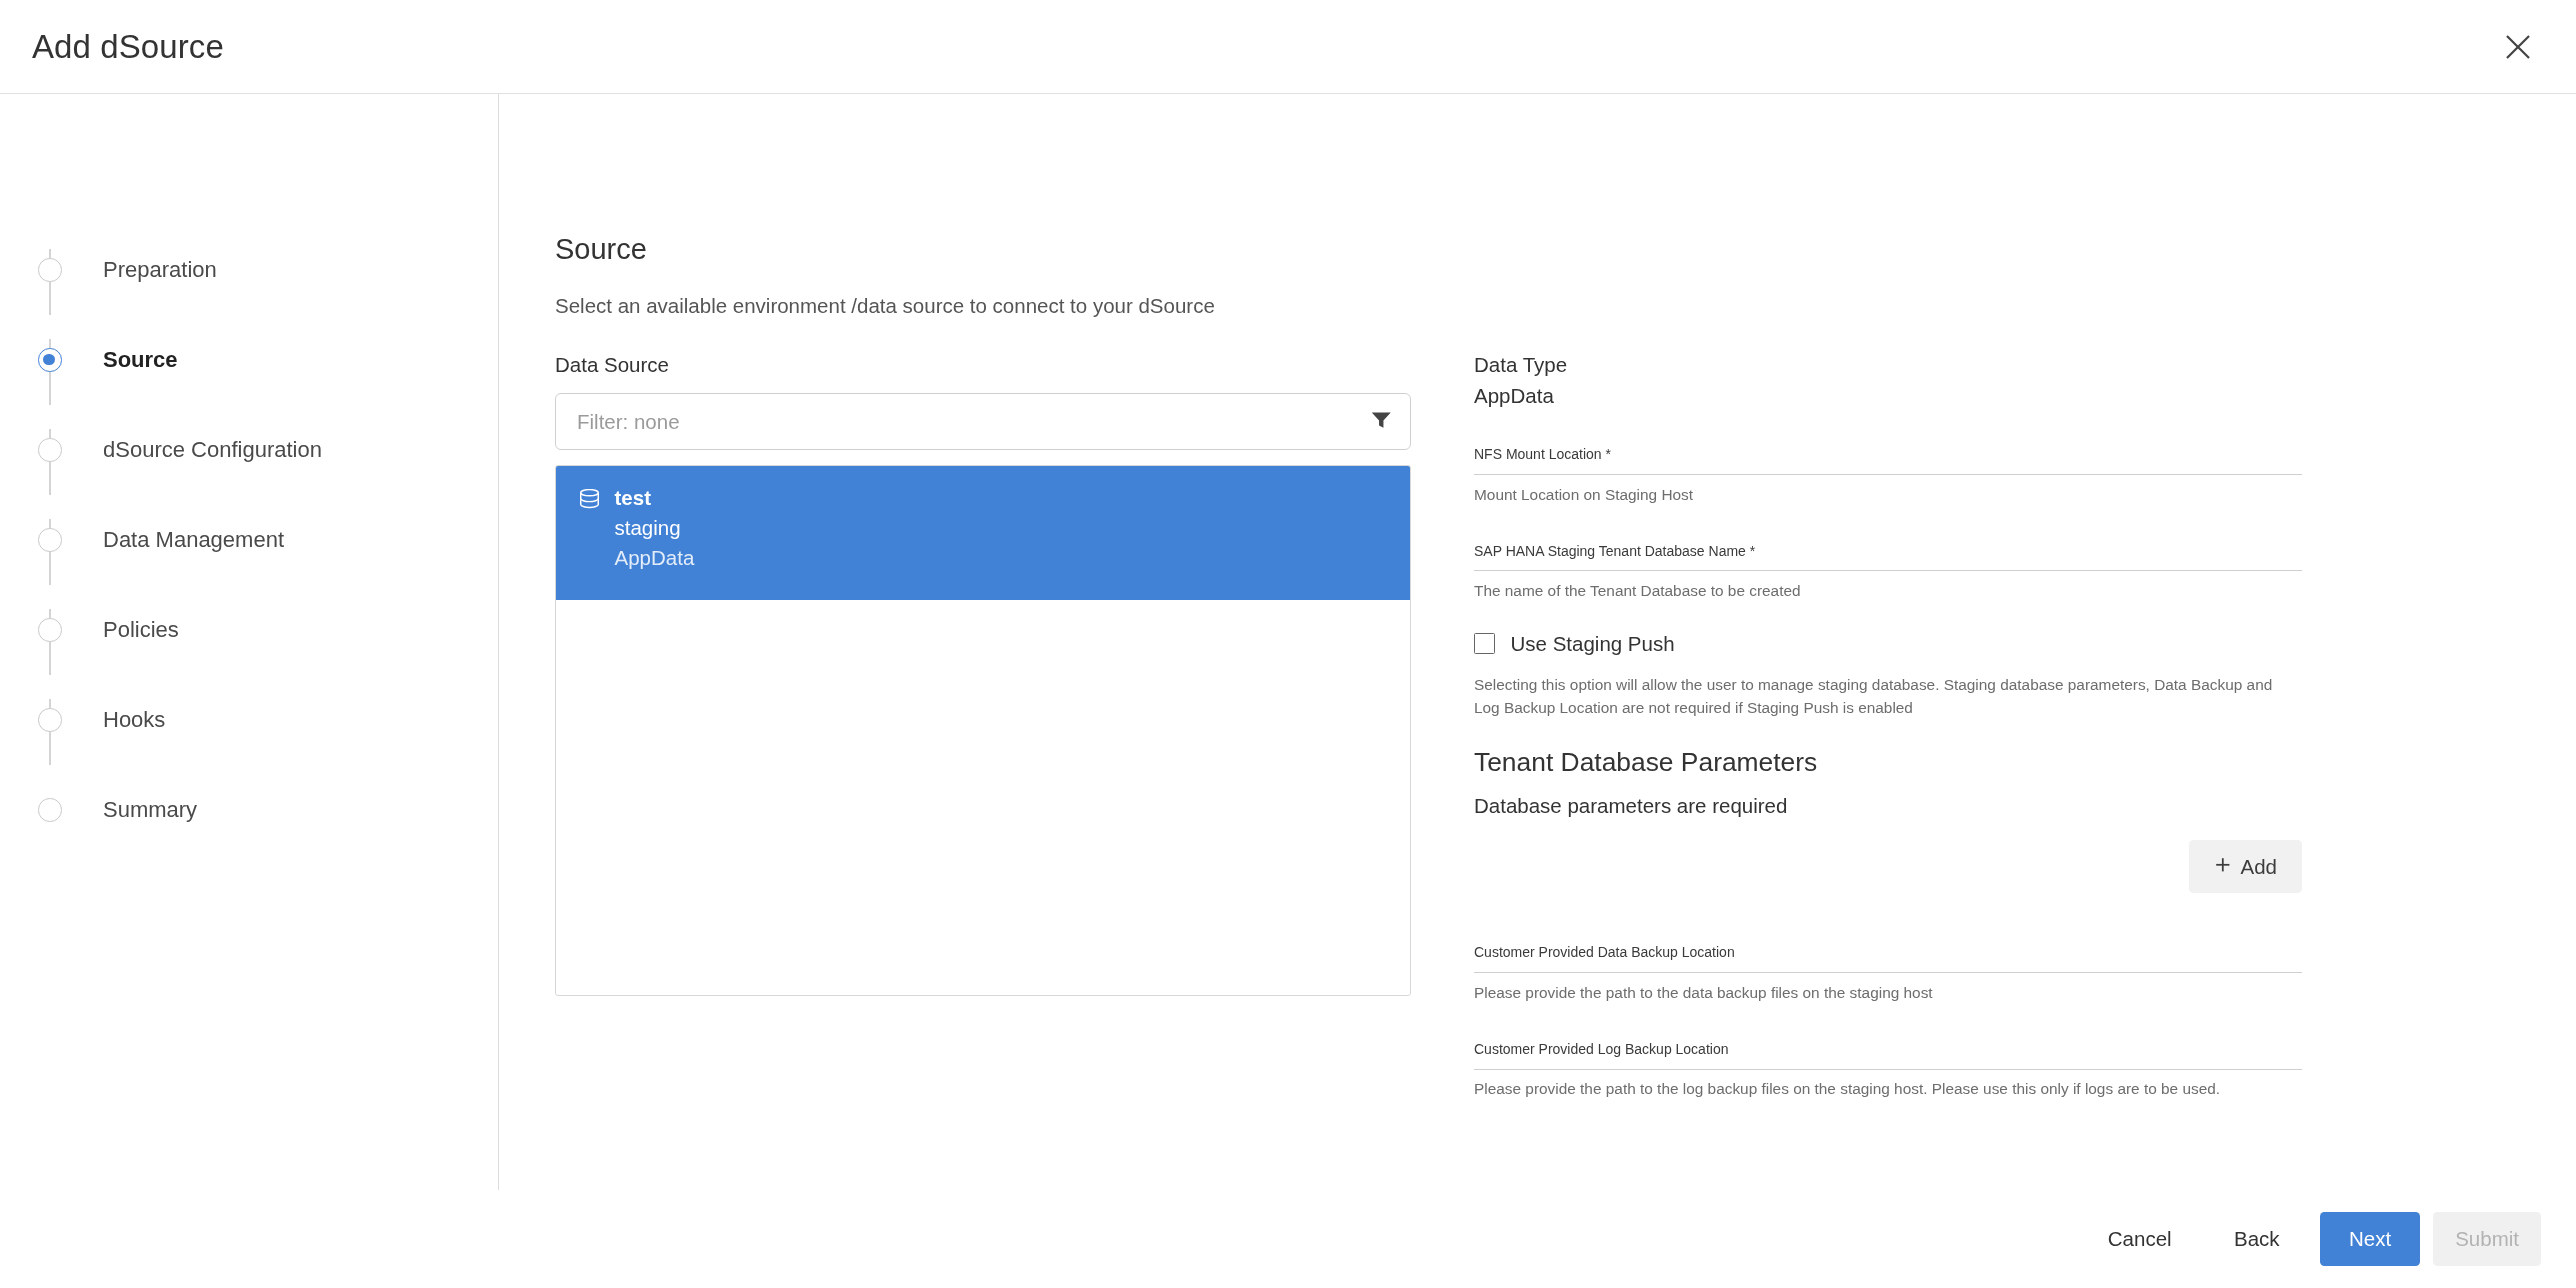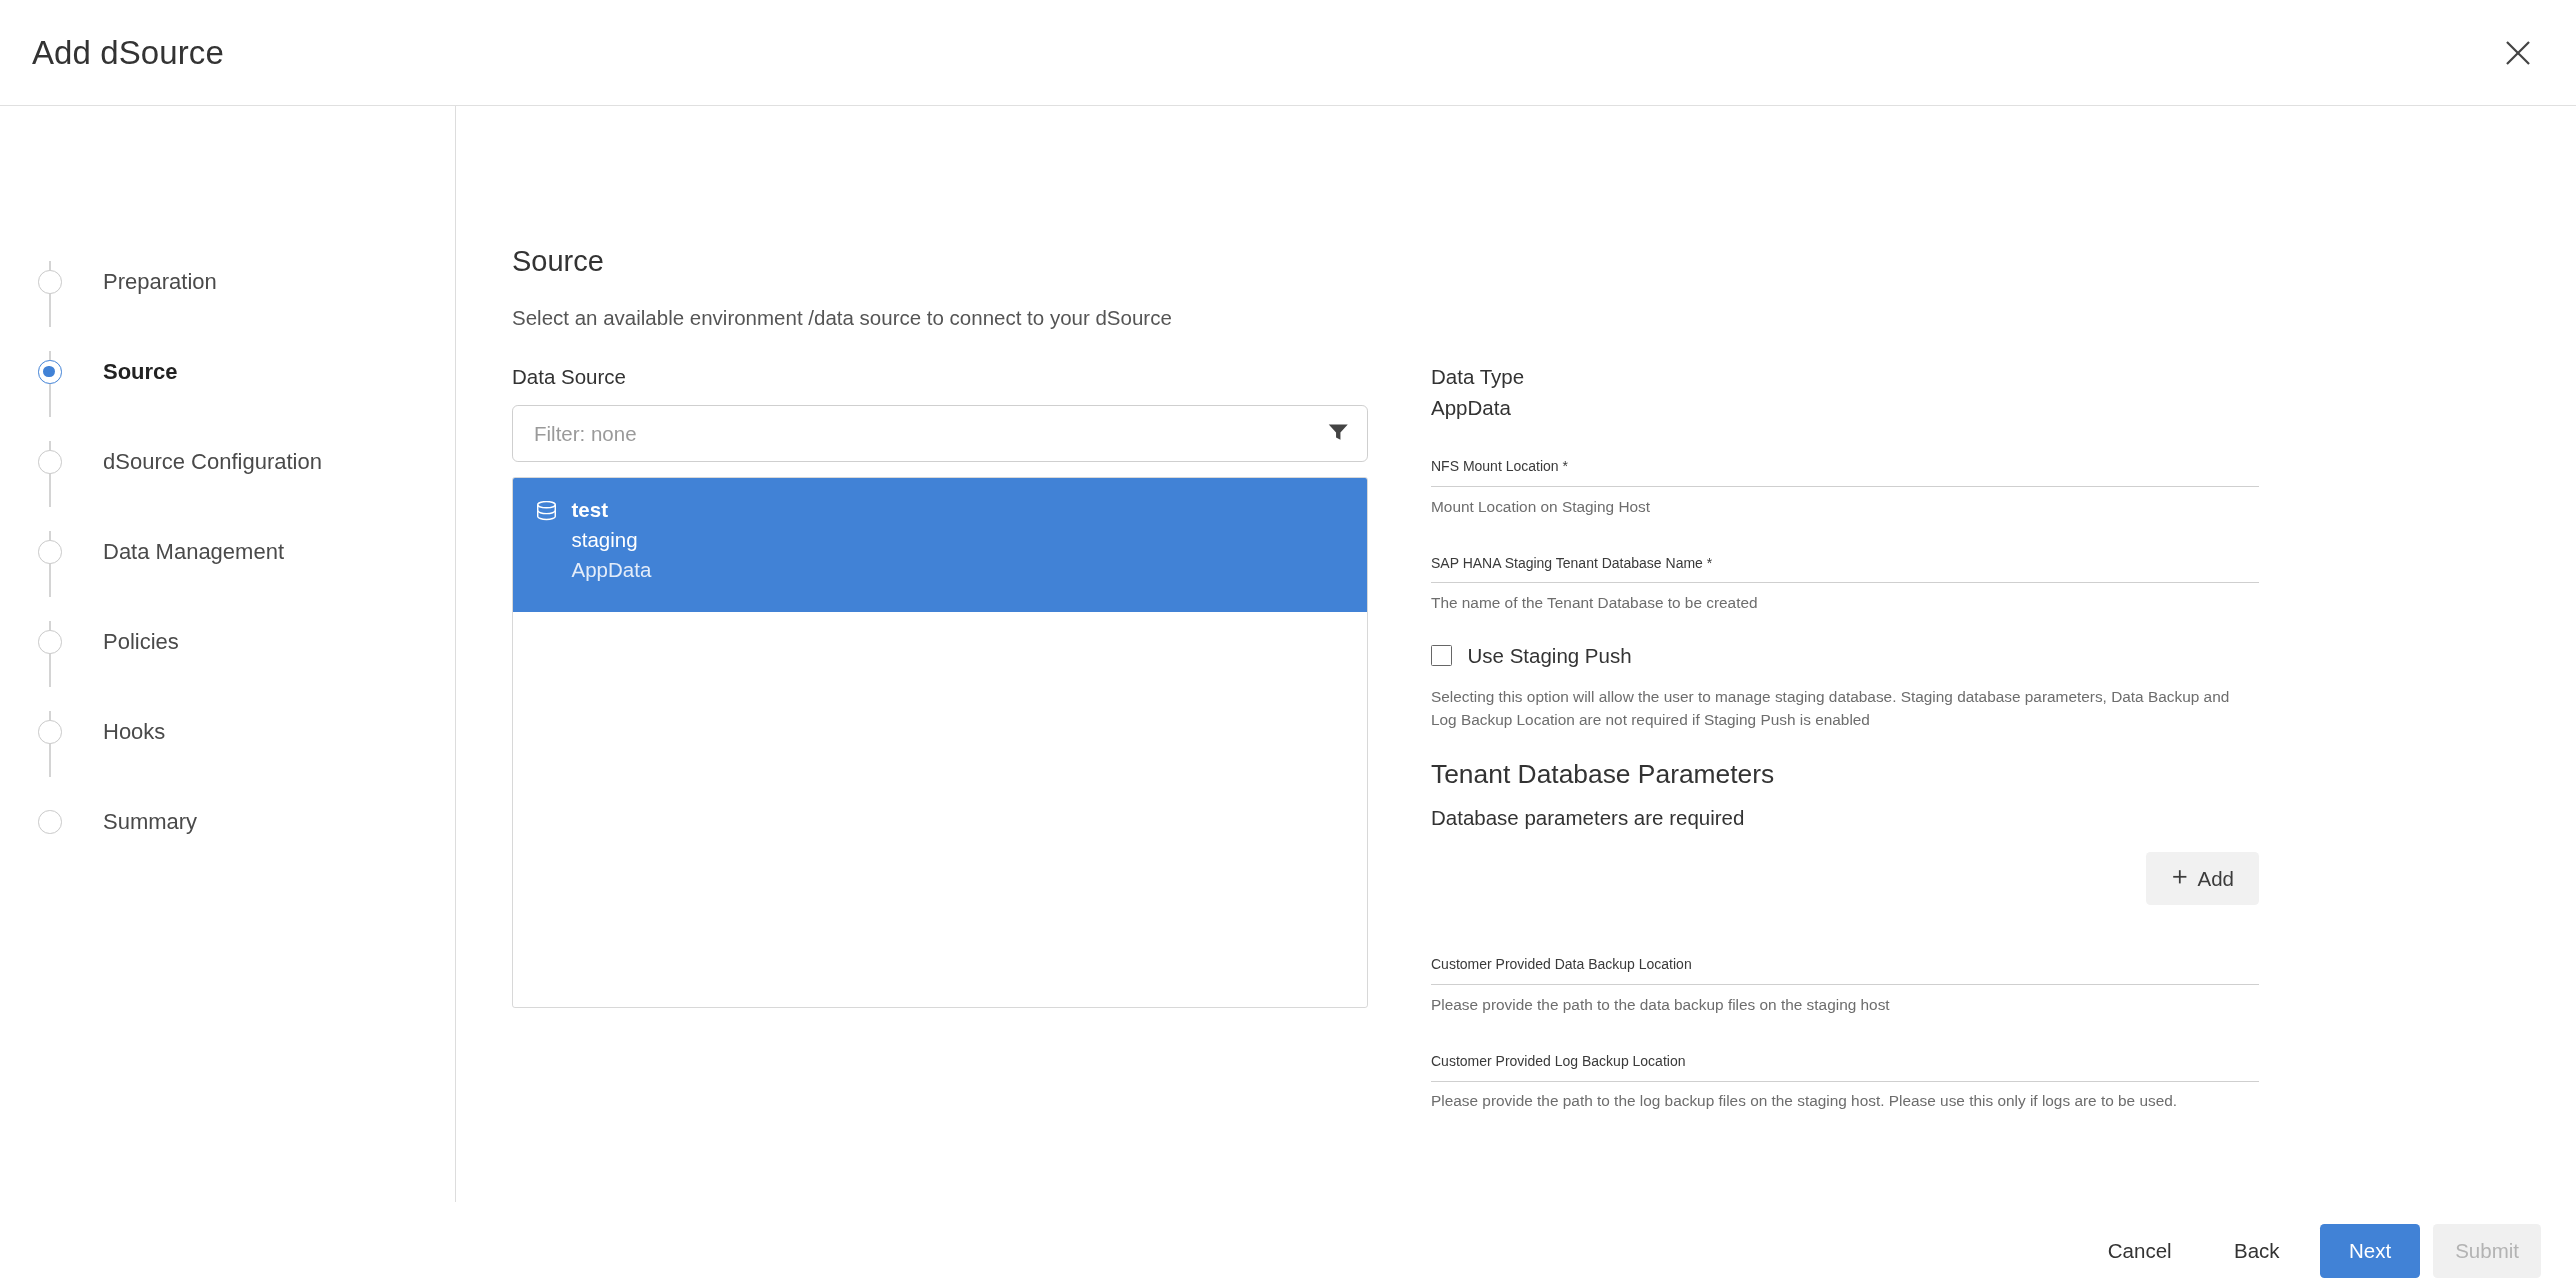--- a/index.html
+++ b/index.html
@@ -9,21 +9,21 @@
     width: 2576px;
     height: 1289px;
     background: #ffffff;
     font-family: "Liberation Sans", sans-serif;
     color: #333333;
     overflow: hidden;
   }
 
   
   .modal-header {
-    height: 106px;
+    height: 94px;
     border-bottom: 0.7px solid #e0e0e0;
     display: flex;
     align-items: center;
     justify-content: space-between;
     padding: 0 35px 0 32px;
   }
   .modal-title {
     font-size: 33px;
     font-weight: 400;
     color: #333;
@@ -39,21 +39,21 @@
     color: #444;
   }
   .close-btn svg { display: block; }
 
   
   .modal-body {
     display: flex;
     height: 1096px;
   }
   .sidebar {
-    width: 456px;
+    width: 499px;
     border-right: 0.7px solid #dddddd;
     padding: 131px 0 0 0;
     position: relative;
   }
   .steps {
     position: relative;
     padding-left: 103px;
   }
   .step {
     display: flex;

